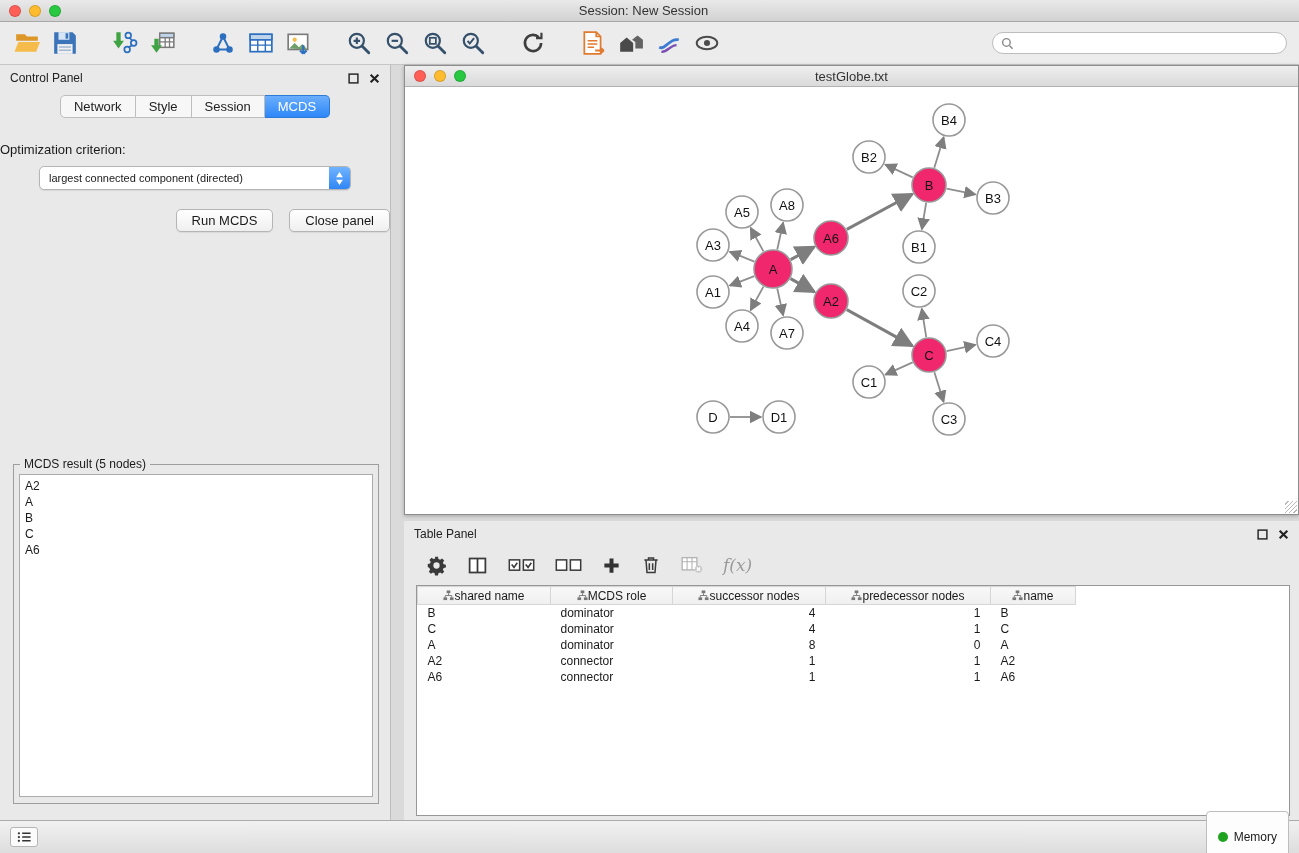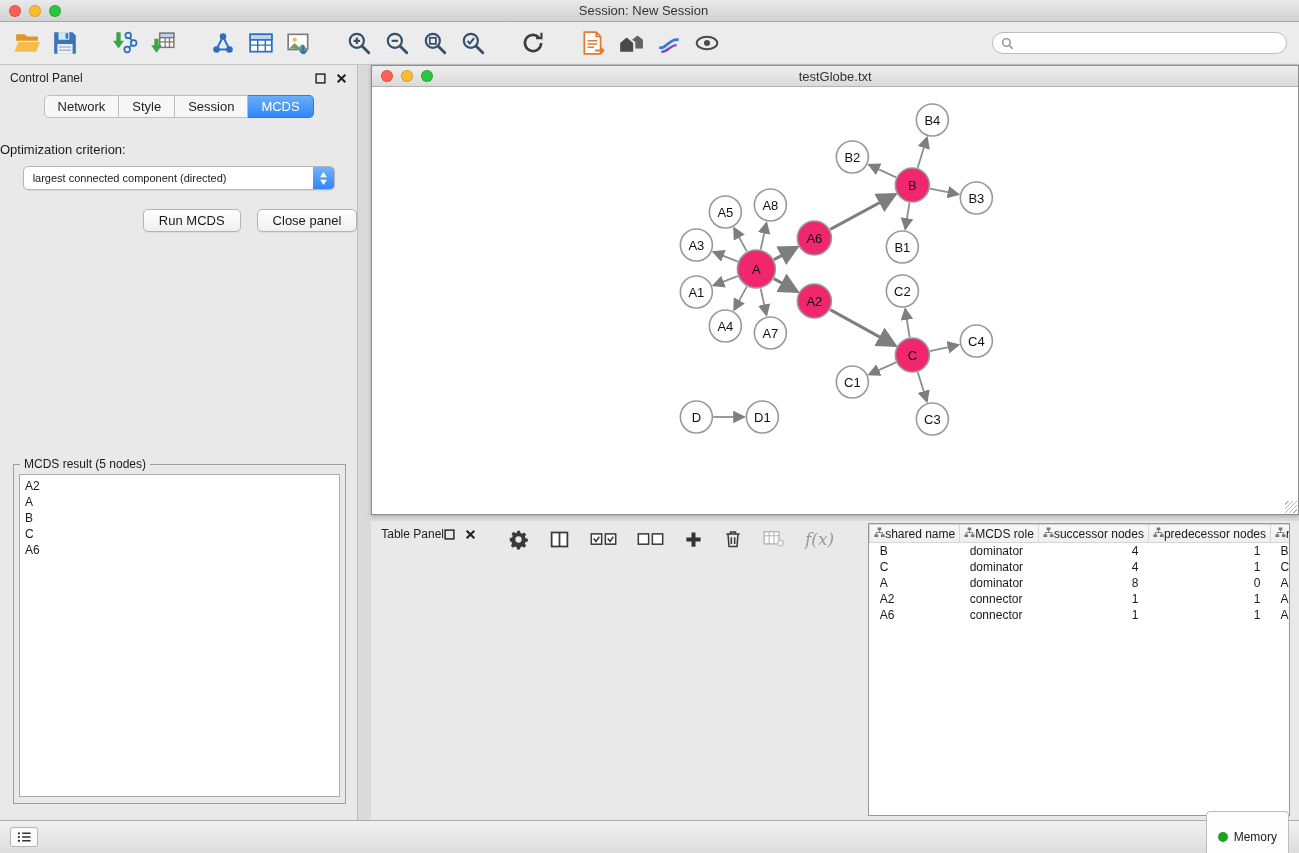--- a/index.html
+++ b/index.html
@@ -52,28 +52,28 @@
   .nw-titlebar { height:21px; background:linear-gradient(#EEEEEE,#DADADA); border-bottom:1px solid #B2B2B2; position:relative; display:flex; align-items:center; flex:none; }
   .nw-title { position:absolute; left:0; right:0; text-align:center; font-size:13px; color:#333; }
   .nw-canvas { flex:1; background:#fff; position:relative; }
   .nw-canvas svg { position:absolute; inset:0; width:100%; height:100%; }
   .resize-grip { position:absolute; right:1px; bottom:1px; width:12px; height:12px;
     background:repeating-linear-gradient(135deg, transparent 0 2px, #B9B9B9 2px 3px); }
 
   .v-gap { height:6px; }
 
   
-  .table-panel { flex:1; background:#E9E9E9; display:flex; flex-direction:row; }
+  .table-panel { flex:1; background:#E9E9E9; display:flex; flex-direction:column; }
   .tp-toolbar { height:36px; display:flex; align-items:center; gap:20px; padding:0 22px; }
   .tp-ic { display:flex; align-items:center; justify-content:center; height:24px; }
   .fx-label { font-family:"DejaVu Serif", serif; font-style:italic; font-size:17px; color:#9A9A9A; }
   .tp-tablebox { flex:1; margin:2px 9px 4px 12px; background:#fff; border:1px solid #979797; overflow:hidden; }
   table.node-table { border-collapse:collapse; font-size:12px; table-layout:fixed; }
   table.node-table th { height:18px; font-weight:normal; background:linear-gradient(#F8F8F8,#EFEFEF); border:1px solid #D6D6D6; padding:0 4px; }
-  .th-inner { display:flex; justify-content:center; gap:0; white-space:nowrap; }
+  .th-inner { display:flex; align-items:center; justify-content:center; gap:0; white-space:nowrap; }
   table.node-table td { height:16px; padding:0 10px; white-space:nowrap; }
   td.al { text-align:left; } td.ar { text-align:right; padding-right:14px; }
   .tp-tabs { height:32px; display:flex; justify-content:center; align-items:center; padding-bottom:6px; }
   .tp-tab { font-size:12px; padding:3px 11px; background:#FDFDFD; border:1px solid #C2C2C2; margin-left:-1px; color:#222; }
   .tp-tab:first-child { margin-left:0; border-radius:4px 0 0 4px; }
   .tp-tab:last-child { border-radius:0 4px 4px 0; }
   .tp-tab.active { background:linear-gradient(#69ADFD,#2E87F8); border-color:#2E7BD6; color:#fff; }
 
   
   .statusbar { height:33px; background:linear-gradient(#F1F1F1,#DDDDDD); border-top:1px solid #ABABAB; display:flex; align-items:center; padding:0 10px; }

